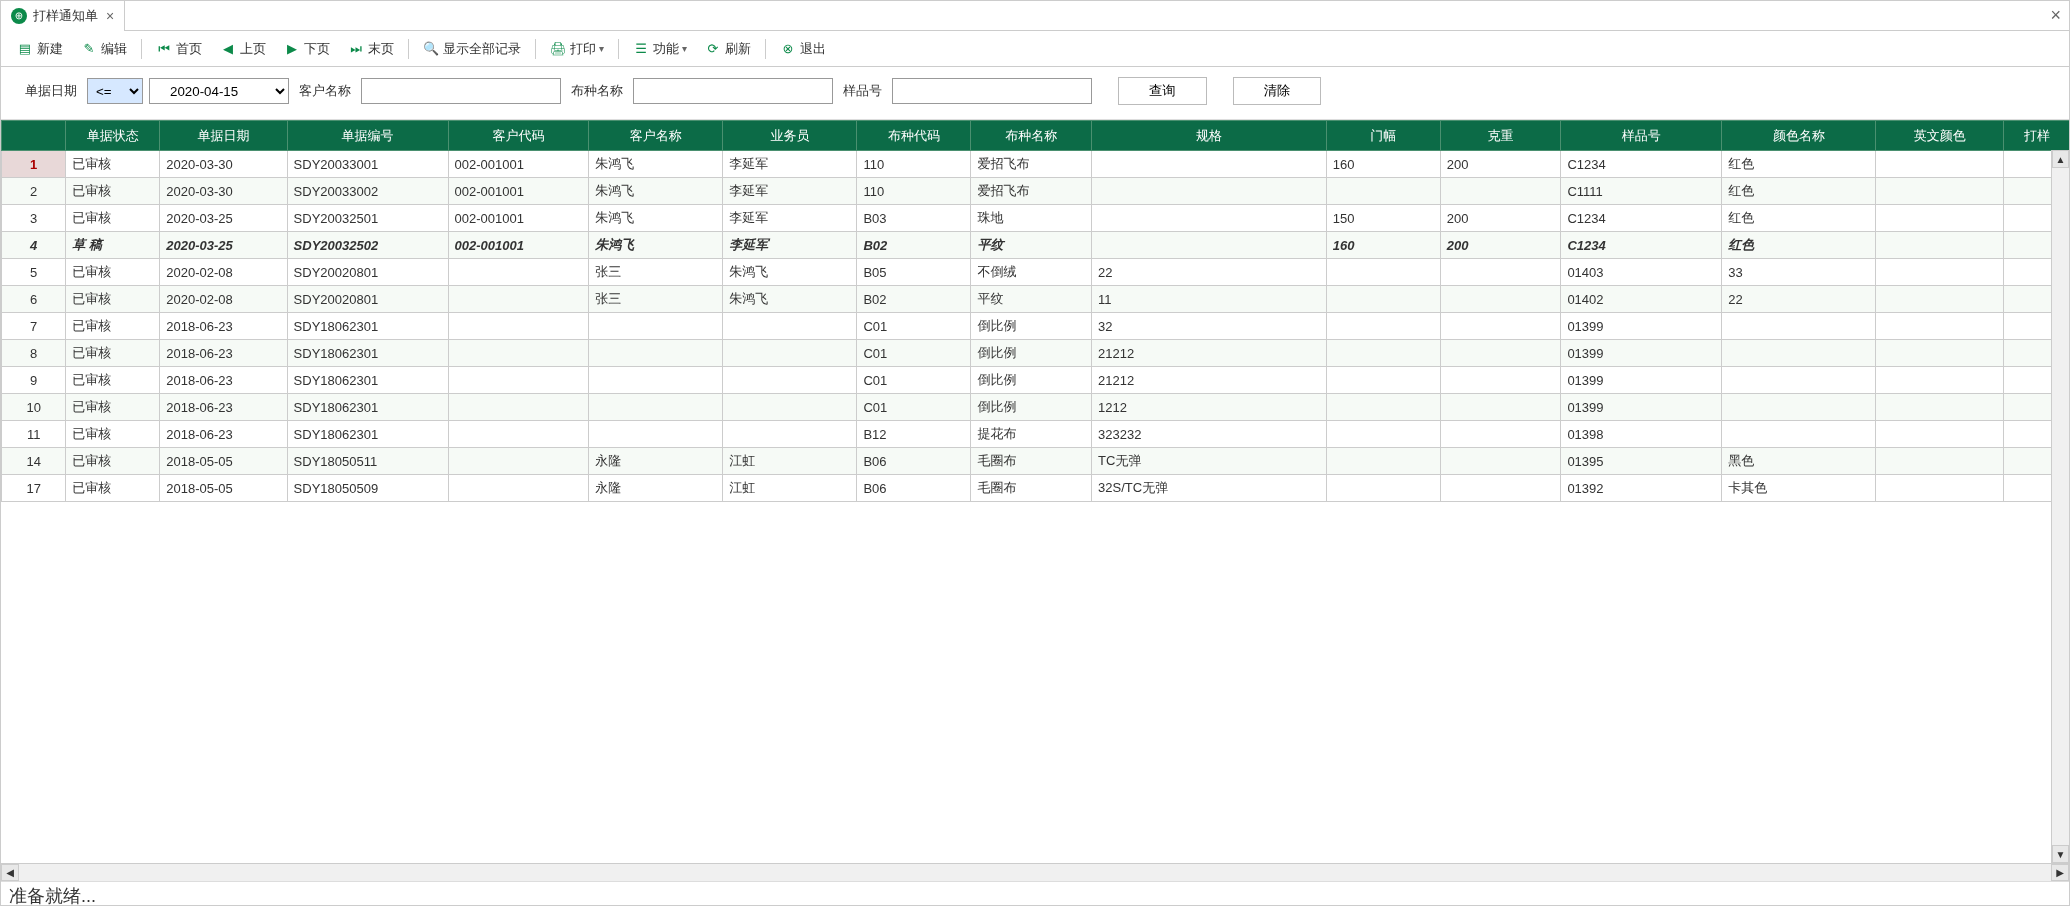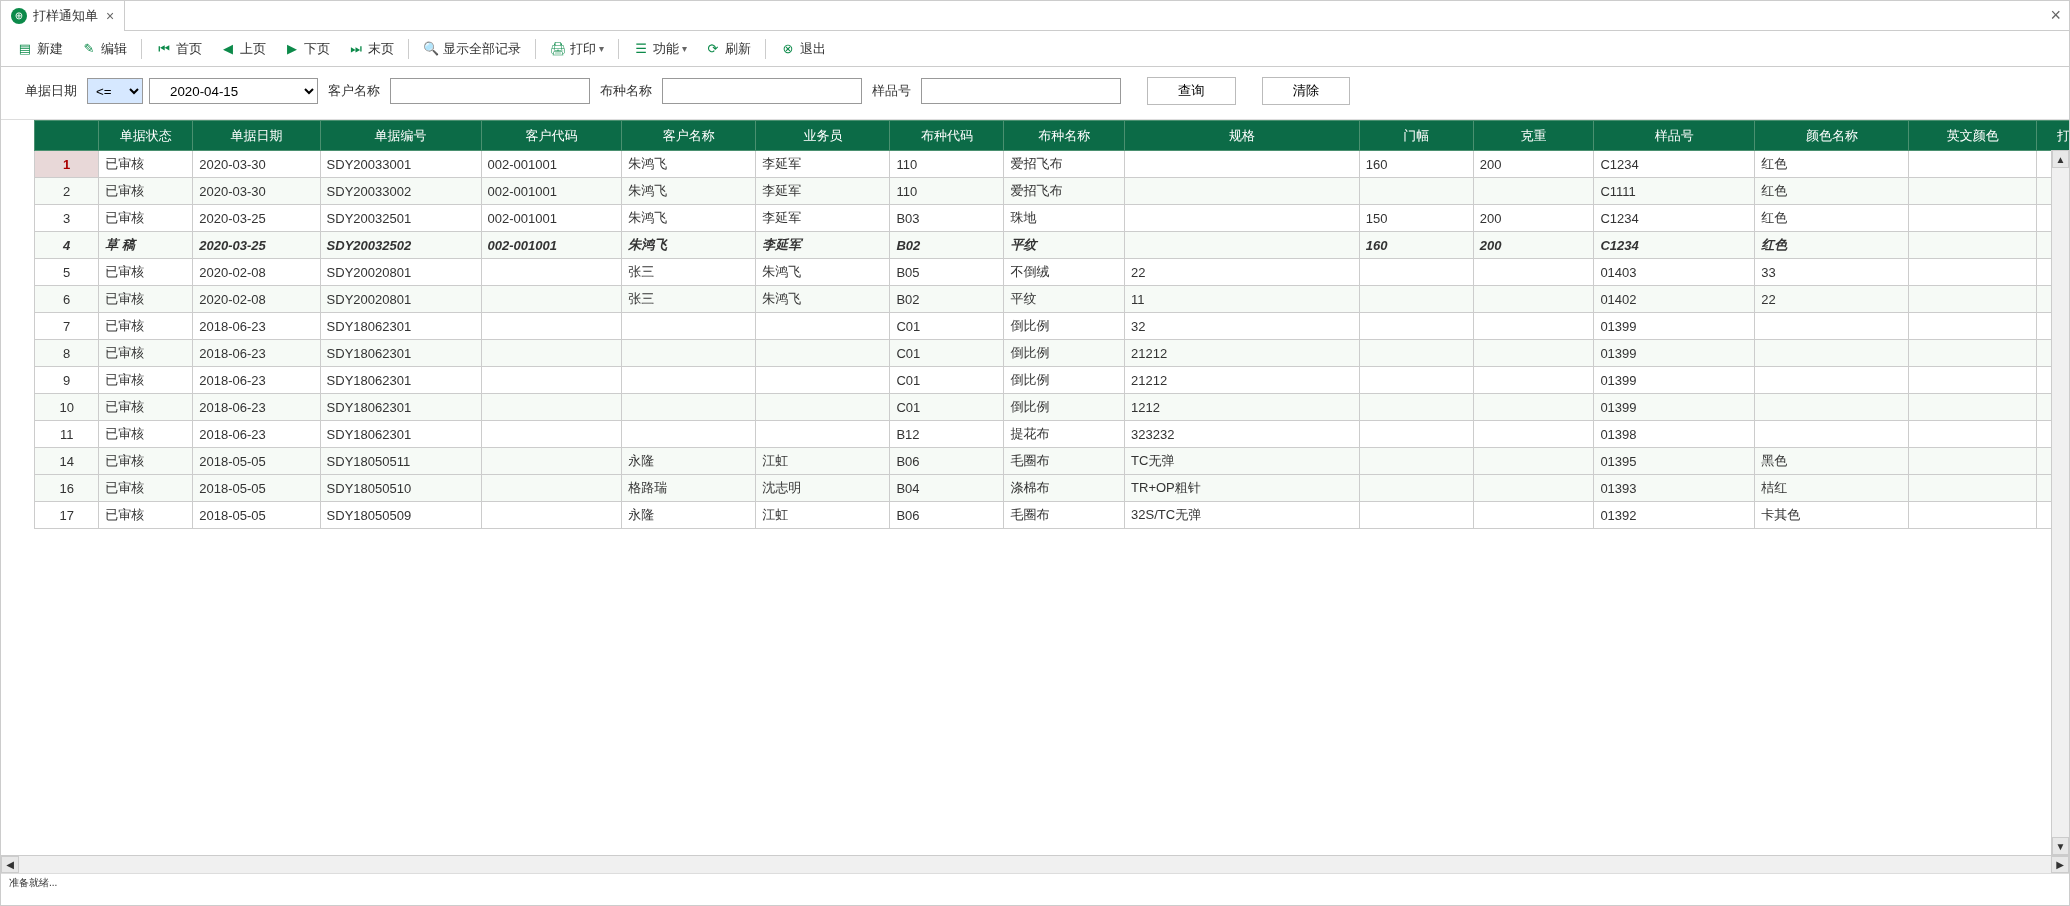--- a/index.html
+++ b/index.html
@@ -17,45 +17,45 @@
 .tb-icon { width: 16px; height: 16px; margin-right: 4px; display: inline-flex; align-items: center; justify-content: center; }
 .tb-sep { width: 1px; height: 20px; background: #ccc; margin: 0 4px; }
 .dropdown-arrow { margin-left: 3px; font-size: 10px; color: #666; }
 
 .filterbar { padding: 6px 10px; border-bottom: 1px solid #ddd; }
 .filter-title { font-size: 13px; color: #333; margin-bottom: 6px; }
 .filter-row { display: flex; align-items: center; gap: 6px; padding: 4px 0 8px 10px; }
 .filter-label { font-size: 13px; margin: 0 4px; }
 .filter-select { height: 26px; border: 1px solid #999; padding: 0 4px; background: #fff; }
 .filter-select.op { width: 56px; background: #d6e8ff; }
-.filter-select.date { width: 169px; padding-left: 16px; }
+.filter-select.date { width: 140px; padding-left: 16px; }
 .filter-input { height: 26px; border: 1px solid #999; padding: 0 6px; }
 .filter-input.w200 { width: 200px; }
 .filter-btn { height: 28px; padding: 0 30px; border: 1px solid #bbb; background: #fff; cursor: pointer; margin-left: 20px; }
 
 .grid-wrap { flex: 1; display: flex; flex-direction: column; overflow: hidden; position: relative; }
-.grid-scroll { flex: 1; overflow: hidden; position: relative; padding-left: 33px; }
+.grid-scroll { flex: 1; overflow: hidden; position: relative; }
 .grid { border-collapse: collapse; width: 2070px; table-layout: fixed; }
 .grid th { background: #0c6b47; color: #fff; font-weight: normal; height: 30px; border: 1px solid #4a9070; text-align: center; font-size: 13px; }
 .grid td { height: 27px; border: 1px solid #ccc; padding: 0 6px; font-size: 13px; white-space: nowrap; overflow: hidden; }
 .grid .rownum { background: #eef5ef; text-align: center; font-weight: normal; width: 48px; }
 .grid tr.even td { background: #f6faf6; }
 .grid tr.odd td { background: #fff; }
 .grid tr.sel .rownum { background: #e8d8d8; color: #a00; font-weight: bold; }
 .grid tr.draft td { font-style: italic; font-weight: bold; }
 .grid th.rowhead { background: #0c6b47; width: 48px; }
 
 .vscroll { position: absolute; right: 0; top: 30px; bottom: 0; width: 18px; background: #f0f0f0; border-left: 1px solid #ccc; }
 .vscroll .arrow { height: 18px; display: flex; align-items: center; justify-content: center; background: #e8e8e8; border: 1px solid #ccc; cursor: pointer; font-size: 10px; }
 .vscroll .arrow.down { position: absolute; bottom: 0; left: 0; right: 0; }
 
 .hscroll { height: 18px; background: #f0f0f0; border-top: 1px solid #ccc; display: flex; justify-content: space-between; }
 .hscroll .arrow { width: 18px; display: flex; align-items: center; justify-content: center; background: #e8e8e8; border: 1px solid #ccc; cursor: pointer; font-size: 10px; }
 
-.status { height: 32px; padding: 2px 8px; font-size: 10px; color: #333; border-top: 1px solid #ddd; }
+.status { height: 24px; padding: 2px 8px; font-size: 18px; color: #333; border-top: 1px solid #ddd; }
 
 
 .i-green { color: #0c8a4a; }
 </style>
 </head>
 <body>
 
 <div class="window">
 
   <div class="tabbar">
@@ -392,38 +392,20 @@
               <td>B06</td>
               <td>毛圈布</td>
               <td>TC无弹</td>
               <td></td>
               <td></td>
               <td>01395</td>
               <td>黑色</td>
               <td></td>
               <td></td>
             </tr>
-            <tr class="even">
-              <td class="rownum">16</td>
-              <td>已审核</td>
-              <td>2018-05-05</td>
-              <td>SDY18050510</td>
-              <td></td>
-              <td>格路瑞</td>
-              <td>沈志明</td>
-              <td>B04</td>
-              <td>涤棉布</td>
-              <td>TR+OP粗针</td>
-              <td></td>
-              <td></td>
-              <td>01393</td>
-              <td>桔红</td>
-              <td></td>
-              <td></td>
-            </tr>
             <tr class="odd">
               <td class="rownum">17</td>
               <td>已审核</td>
               <td>2018-05-05</td>
               <td>SDY18050509</td>
               <td></td>
               <td>永隆</td>
               <td>江虹</td>
               <td>B06</td>
               <td>毛圈布</td>

